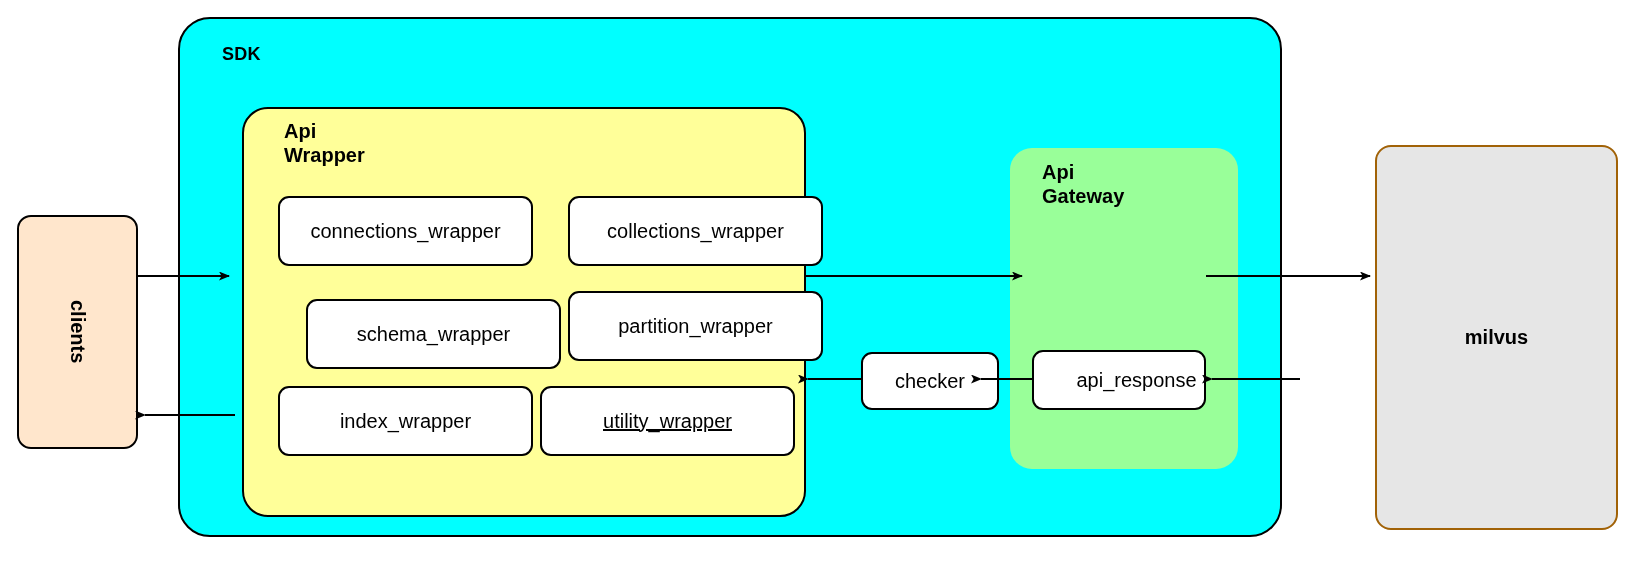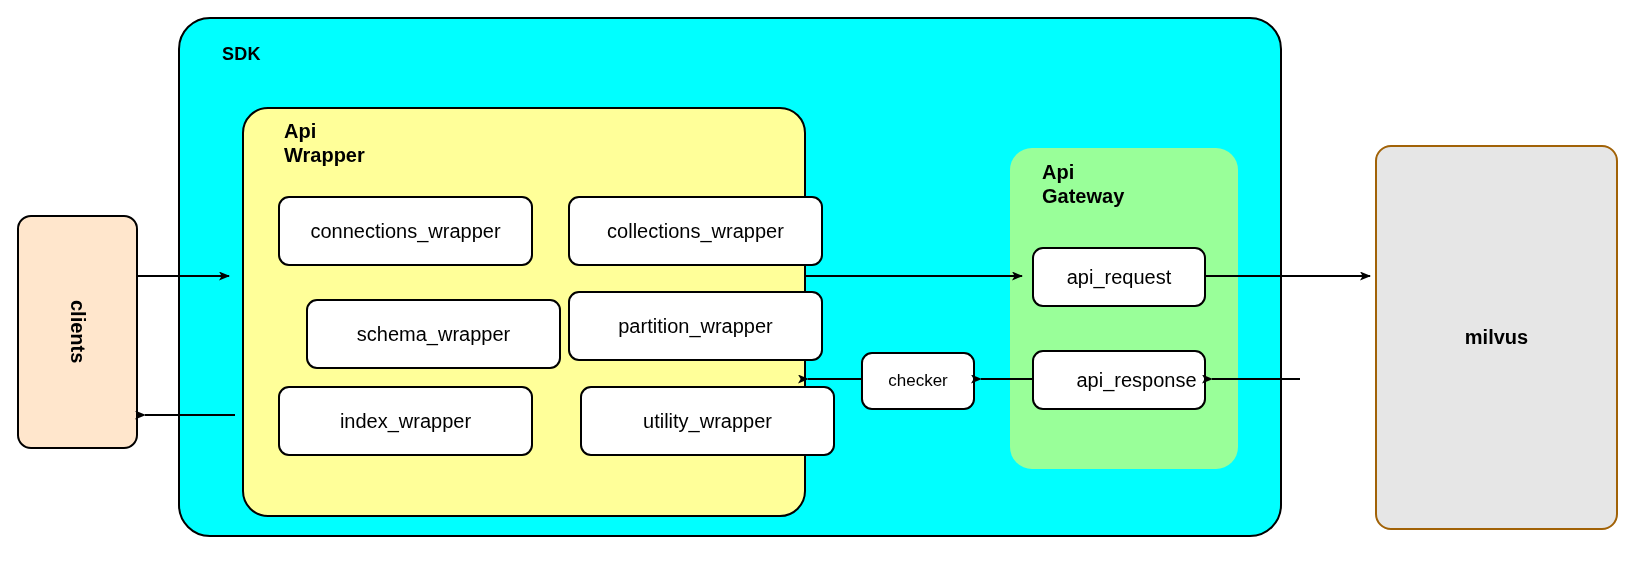--- a/index.html
+++ b/index.html
@@ -134,26 +134,26 @@
     border-radius: 16px;
   }
   #milvus-label {
     font-size: 20px;
     font-weight: bold;
   }
   
   #checker-box {
     left: 861px;
     top: 352px;
-    width: 114px;
+    width: 138px;
     height: 58px;
     background: #ffffff;
     border: 2px solid #000000;
     border-radius: 11px;
-    font-size: 17px;
+    font-size: 20px;
   }
   
   #connectors {
     position: absolute;
     left: 0;
     top: 0;
     width: 1634px;
     height: 574px;
     pointer-events: none;
   }
@@ -184,36 +184,33 @@
   </div>
   <div class="box wrapper-cell" style="left:278px; top:299px;margin-left:28px;">
     <span>schema_wrapper</span>
   </div>
   <div class="box wrapper-cell" style="left:568px; top:291px;">
     <span>partition_wrapper</span>
   </div>
   <div class="box wrapper-cell" style="left:278px; top:386px;">
     <span>index_wrapper</span>
   </div>
-  <div class="box wrapper-cell" style="left:580px; top:386px;">
+  <div class="box wrapper-cell" style="left:540px; top:386px;text-decoration:underline;">
     <span>utility_wrapper</span>
   </div>
 
   <div class="box" id="checker-box">
     <span>checker</span>
   </div>
 
   <div class="box" id="api-gateway-container">
     <span id="api-gateway-label">Api
 Gateway</span>
   </div>
 
-  <div class="box gateway-cell" style="left:1032px; top:247px;">
-    <span>api_request</span>
-  </div>
   <div class="box gateway-cell" style="left:1032px; top:350px;padding-left:35px;">
     <span>api_response</span>
   </div>
 
   <div class="box" id="milvus-box">
     <span id="milvus-label">milvus</span>
   </div>
 
   <svg id="connectors" viewBox="0 0 1634 574" width="1634" height="574" xmlns="http://www.w3.org/2000/svg">
     <defs>

